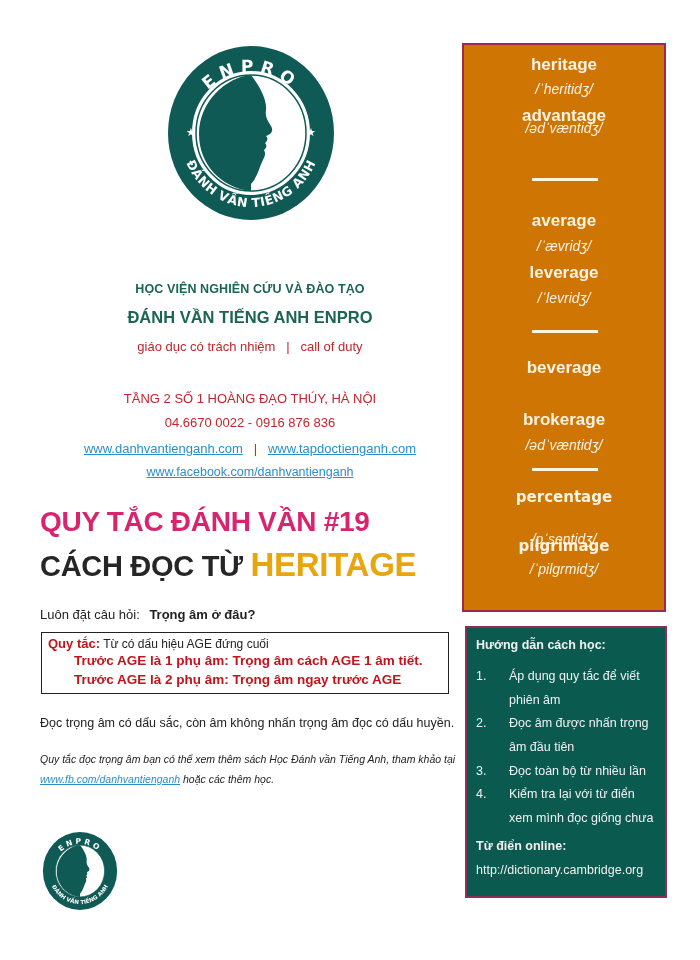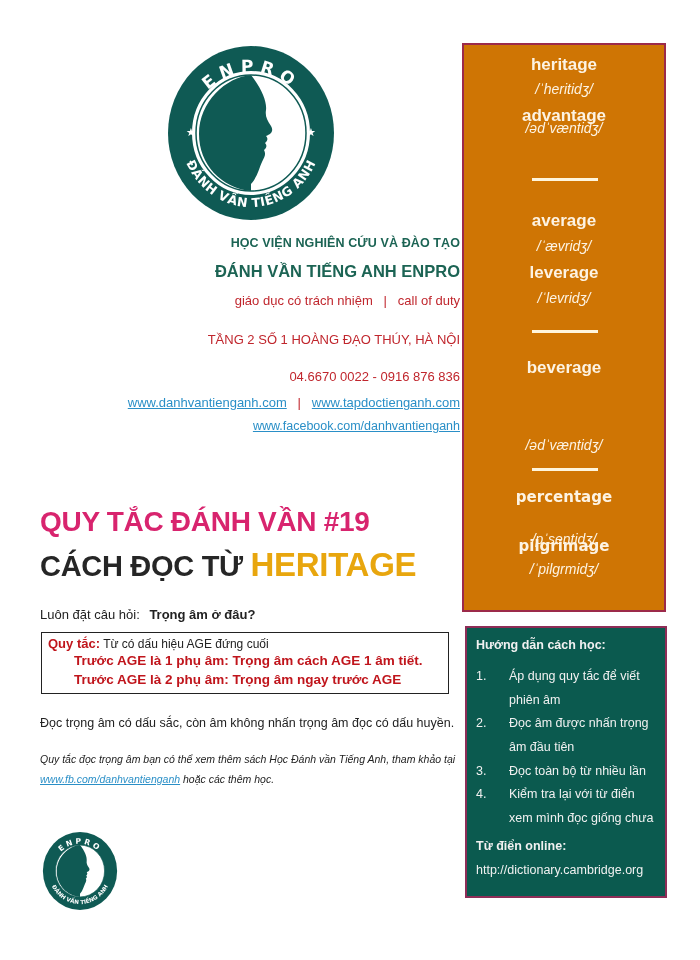--- a/index.html
+++ b/index.html
@@ -4,25 +4,25 @@
 <style>
   html, body { margin:0; padding:0; }
   body { width:700px; height:960px; background:#ffffff; position:relative; overflow:hidden;
          font-family:"Liberation Sans", "DejaVu Sans", sans-serif; }
 
   
   .logo { position:absolute; }
   .logo svg { display:block; }
 
   
-  .center-col { position:absolute; left:40px; width:420px; text-align:right; }
+  .center-col { position:absolute; left:40px; width:420px; text-align:center;margin-top:46px; }
   .org-line1 { top:236px; font-size:12.5px; font-weight:bold; color:#1c6454; letter-spacing:0.1px; }
   .org-line2 { top:262px; font-size:16.5px; font-weight:bold; color:#1c6454; }
   .tagline { top:293px; font-size:13px; color:#c0262d; }
-  .address { top:332px; font-size:13px; color:#c0262d; }
+  .address { top:345px; font-size:13px; color:#c0262d; }
   .phone { top:369px; font-size:13px; color:#c0262d; }
   .links { top:395px; font-size:13px; color:#c0262d; }
   .links a, .fb a { color:#2a8fc7; text-decoration:underline; }
   .fb { top:419px; font-size:12.5px; }
 
   
   .title1 { position:absolute; left:40px; top:506px; font-size:28px; font-weight:bold; color:#d8246e; letter-spacing:-0.3px; }
   .title2 { position:absolute; left:40px; top:546px; font-size:29px; font-weight:bold; color:#262626; letter-spacing:-0.3px; }
   .title2 .hl { color:#e8a60e; font-size:33px; }
   .question { position:absolute; left:40px; top:607px; font-size:13px; color:#222; }
@@ -146,20 +146,21 @@
   <div class="wp-inner p" style="top:75px;">/ədˈvæntidʒ/</div>
   <div class="divider" style="top:133px;"></div>
 
   <div class="wp-inner w" style="top:166px;">average</div>
   <div class="wp-inner p" style="top:193px;">/ˈævridʒ/</div>
   <div class="wp-inner w" style="top:218px;">leverage</div>
   <div class="wp-inner p" style="top:245px;">/ˈlevridʒ/</div>
   <div class="divider" style="top:285px;"></div>
 
   <div class="wp-inner w" style="top:313px;">beverage</div>
+  <div class="wp-inner w" style="top:365px;">brokerage</div>
   <div class="wp-inner p" style="top:392px;">/ədˈvæntidʒ/</div>
   <div class="divider" style="top:423px;"></div>
 
   <div class="wp-inner w alt" style="top:443px;">percentage</div>
   <div class="wp-inner p" style="top:486px;">/pˈsentidʒ/</div>
   <div class="wp-inner w alt" style="top:492px;">pilgrimage</div>
   <div class="wp-inner p" style="top:516px;">/ˈpilgrmidʒ/</div>
 </div>
 
 <div class="guide-panel">

